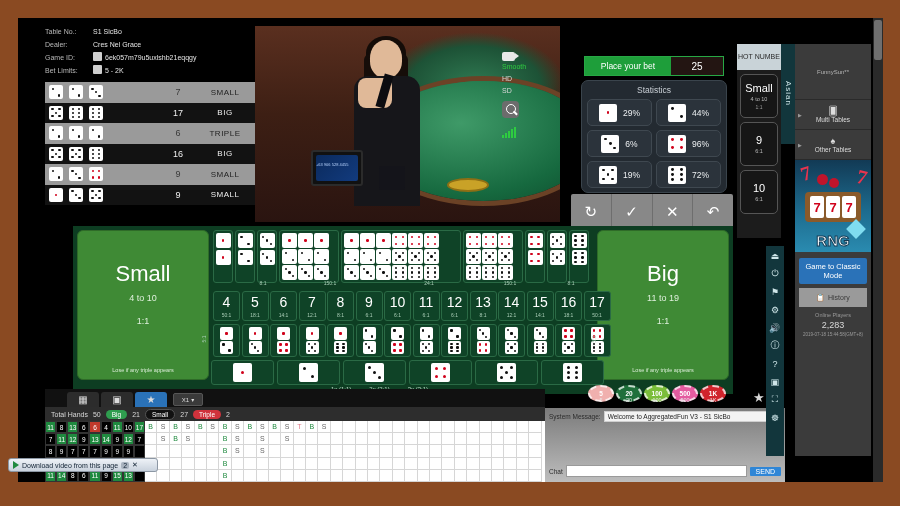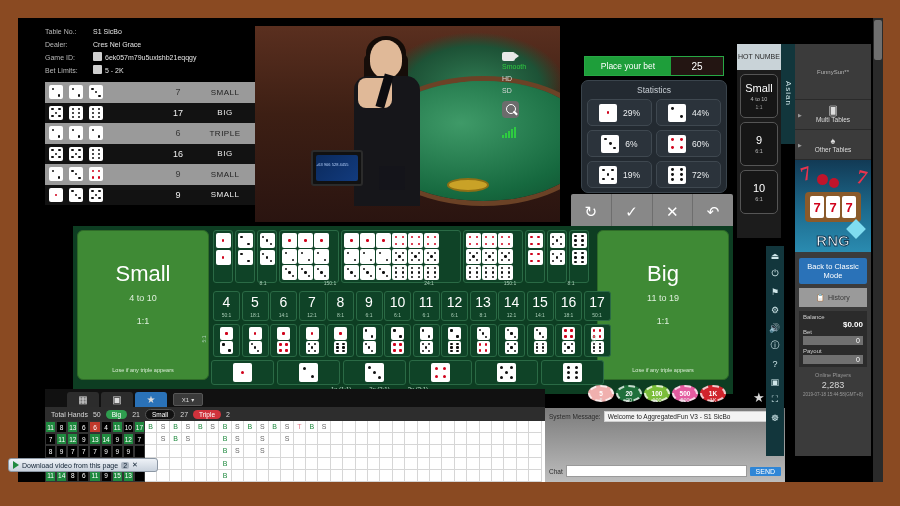--- a/index.html
+++ b/index.html
@@ -438,21 +438,21 @@
           </span>
           <span>6%</span>
         </div>
         <div class="statCell">
           <span class="die red" style="width: 18px; height: 18px;">
             <i style="width: 2.88px; height: 2.88px; left: 3.42px; top: 3.42px;"></i>
             <i style="width: 2.88px; height: 2.88px; left: 11.7px; top: 3.42px;"></i>
             <i style="width: 2.88px; height: 2.88px; left: 3.42px; top: 11.7px;"></i>
             <i style="width: 2.88px; height: 2.88px; left: 11.7px; top: 11.7px;"></i>
           </span>
-          <span>60%</span>
+          <span>96%</span>
         </div>
         <div class="statCell">
           <span class="die" style="width: 18px; height: 18px;">
             <i style="width: 2.88px; height: 2.88px; left: 3.06px; top: 3.06px;"></i>
             <i style="width: 2.88px; height: 2.88px; left: 12.06px; top: 3.06px;"></i>
             <i style="width: 2.88px; height: 2.88px; left: 7.56px; top: 7.56px;"></i>
             <i style="width: 2.88px; height: 2.88px; left: 3.06px; top: 12.06px;"></i>
             <i style="width: 2.88px; height: 2.88px; left: 12.06px; top: 12.06px;"></i>
           </span>
           <span>19%</span>
@@ -1504,32 +1504,24 @@
       <div class="cherry"></div>
       <div class="cherry2"></div>
       <div class="sevens">
         <span class="sev">7</span>
         <span class="sev">7</span>
         <span class="sev">7</span>
       </div>
       <div class="diamond"></div>
       <div class="rngtxt">RNG</div>
     </div>
-    <div class="classicBtn">Back to Classic Mode</div>
+    <div class="classicBtn">Game to Classic Mode</div>
     <div class="histBtn">
       <span>📋</span>
       <span>History</span>
-    </div>
-    <div class="moneyBox">
-      <div class="mLab">Balance</div>
-      <div class="mVal">$0.00</div>
-      <div class="mLab">Bet</div>
-      <div class="mField">0</div>
-      <div class="mLab" style="margin-top:3px;">Payout</div>
-      <div class="mField">0</div>
     </div>
     <div class="players">
       <div class="pTitle">Online Players</div>
       <div class="pNum">2,283</div>
       <div class="pTime">2019-07-18 15:44:58(GMT+8)</div>
     </div>
   </div>
 
   <div class="iconstrip" id="iconStrip">
       <div class="si">⏏</div>

